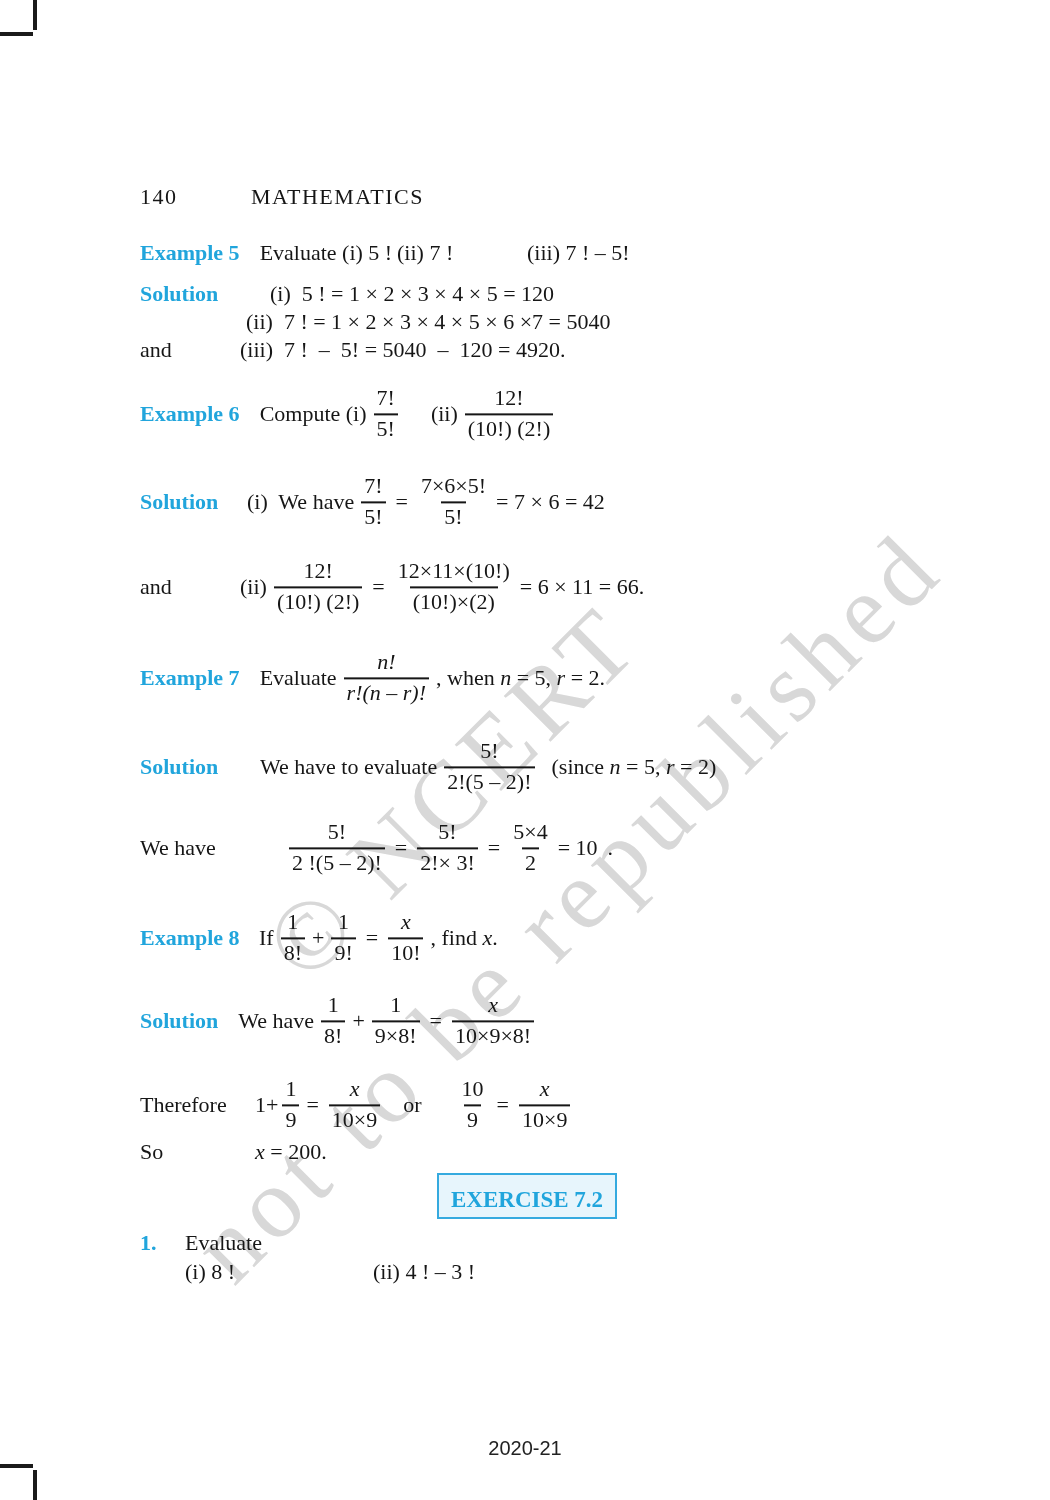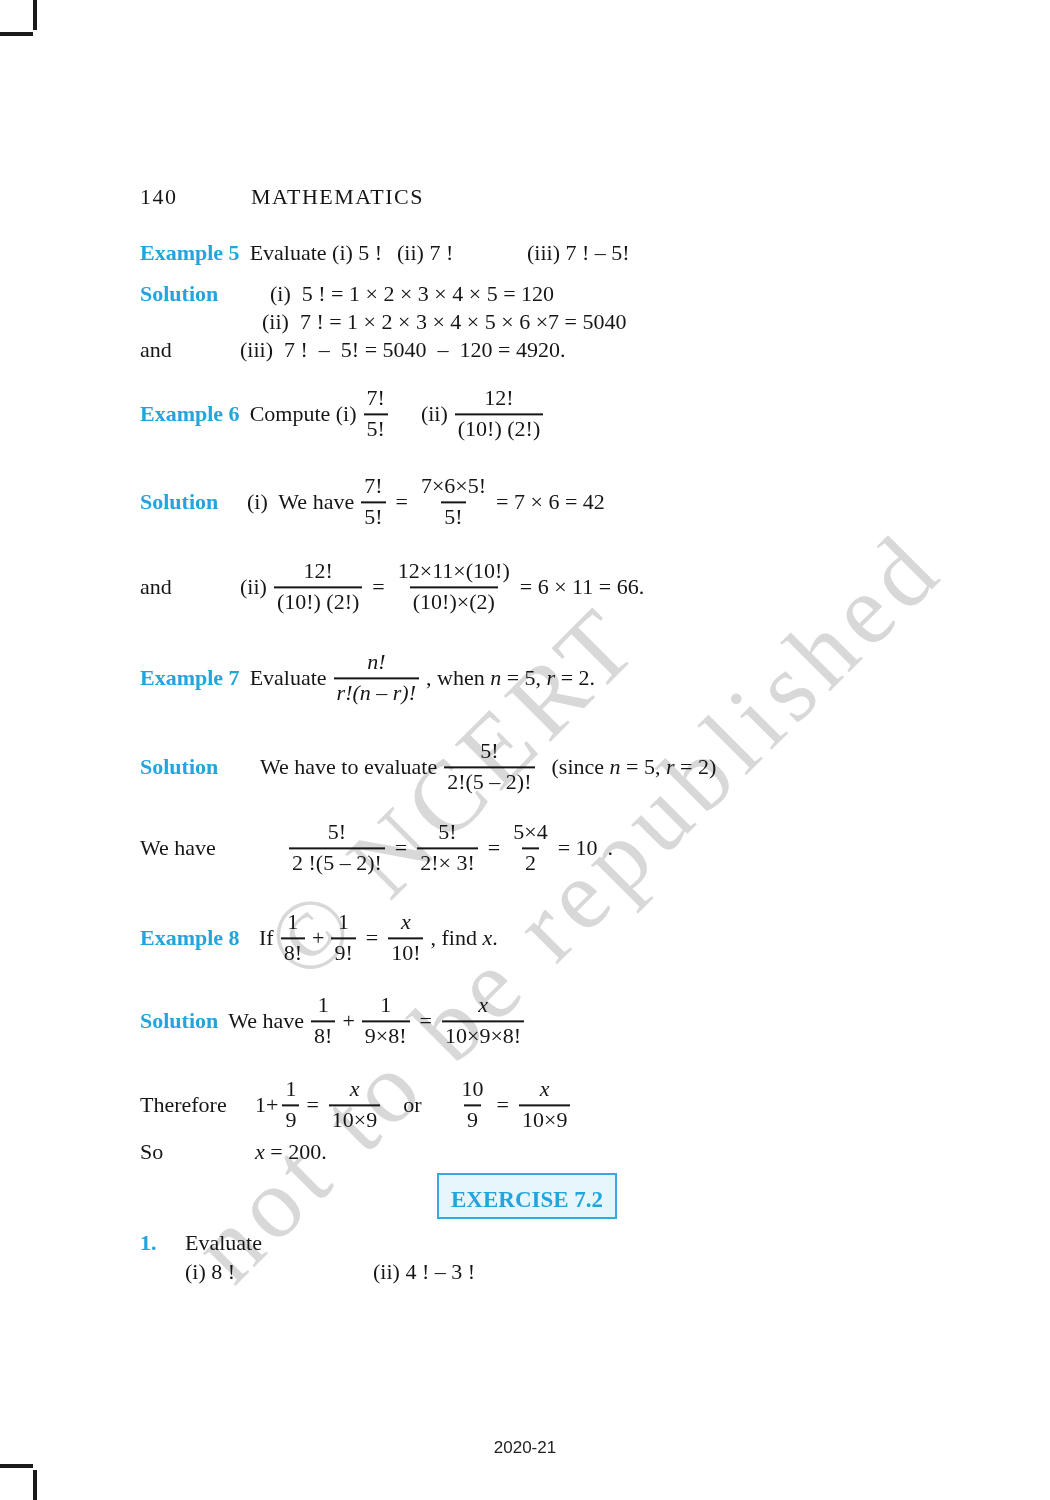--- a/index.html
+++ b/index.html
@@ -34,21 +34,21 @@
   
   .seg {
     position: absolute;
     display: inline-flex;
     align-items: center;
     transform: translateY(-50%);
     white-space: pre;
     z-index: 2;
   }
   .seg span { white-space: pre; }
-  .lbl { color: var(--accent, #21a5dc); font-weight: bold; margin-right: 10px; }
+  .lbl { color: var(--accent, #21a5dc); font-weight: bold; margin-right: 20px; }
   .var { font-style: italic; }
   .frac {
     display: inline-flex;
     flex-direction: column;
     align-items: center;
     margin: 0 7px;
     text-align: center;
   }
   .frac .num { display: block; padding: 0 3px 2px; line-height: 1.12; }
   .frac .den { display: block; border-top: 2px solid #161616; padding: 2px 3px 0; line-height: 1.12; }
@@ -58,21 +58,21 @@
   .orword { margin-left: 16px; margin-right: 30px; }
   .hdr { font-size: 22px; letter-spacing: 1.5px; }
   .exbox {
     border: 2px solid var(--exercise_border, #35aadf);
     background: var(--exercise_bg, #e7f5fc);
     color: var(--accent, #21a5dc);
     font-weight: bold;
     font-size: 23px;
     padding: 12px 12px 4px;
   }
-  .footer { font-family: "Liberation Sans", "DejaVu Sans", sans-serif; font-size: 17px; color: #222; }
+  .footer { font-family: "Liberation Sans", "DejaVu Sans", sans-serif; font-size: 20px; color: #222; }
 </style>
 </head>
 <body>
 
 <div class="page">
 
   <div class="watermark">
     <div>© NCERT</div>
     <div>not to be republished</div>
   </div>
@@ -87,21 +87,21 @@
 
   <div class="seg" style="left:140px; top:253px;">
     <span class="lbl">Example 5</span>
     <span>Evaluate (i) 5 !</span>
   </div>
   <div class="seg" style="left:397px; top:253px;"><span>(ii) 7 !</span></div>
   <div class="seg" style="left:527px; top:253px;"><span>(iii) 7 ! – 5!</span></div>
 
   <div class="seg" style="left:140px; top:294px;"><span class="lbl" style="margin-right:0;">Solution</span></div>
   <div class="seg" style="left:250px; top:294px;margin-left:20px;"><span>(i)  5 ! = 1 × 2 × 3 × 4 × 5 = 120</span></div>
-  <div class="seg" style="left:262px; top:322px;"><span>(ii)  7 ! = 1 × 2 × 3 × 4 × 5 × 6 ×7 = 5040</span></div>
+  <div class="seg" style="left:246px; top:322px;"><span>(ii)  7 ! = 1 × 2 × 3 × 4 × 5 × 6 ×7 = 5040</span></div>
   <div class="seg" style="left:140px; top:350px;"><span>and</span></div>
   <div class="seg" style="left:240px; top:350px;"><span>(iii)  7 !  –  5! = 5040  –  120 = 4920.</span></div>
 
   <div class="seg" style="left:140px; top:414px;">
     <span class="lbl">Example 6</span>
     <span>Compute (i)</span>
     <span class="frac">
       <span class="num">7!</span>
       <span class="den">5!</span>
     </span>

